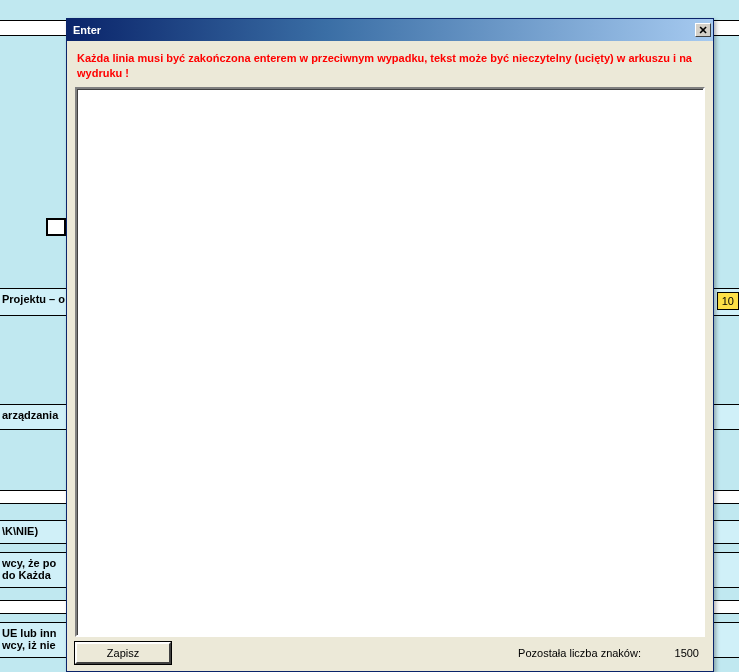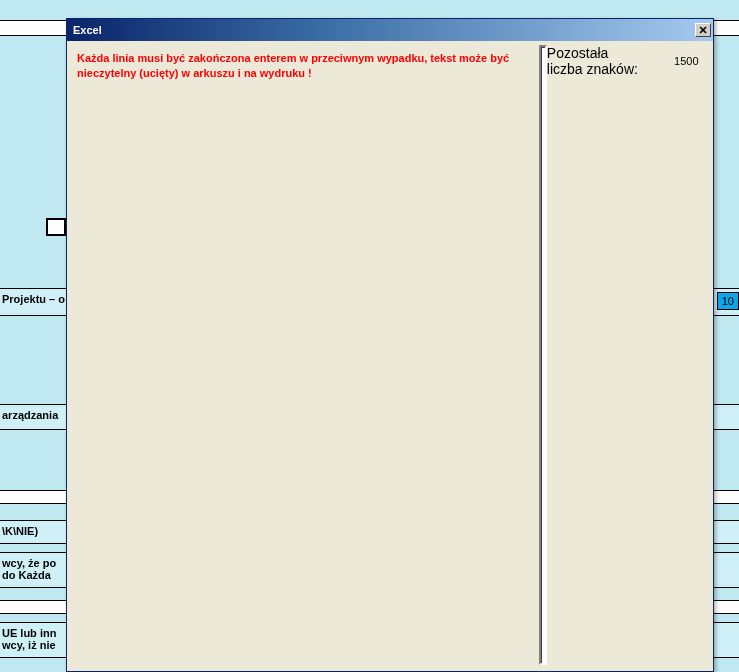--- a/index.html
+++ b/index.html
@@ -2,21 +2,21 @@
 <html><head>
 <meta charset="utf-8">
 <style>
 * { box-sizing: border-box; margin: 0; padding: 0; }
 html, body { width: 739px; height: 672px; overflow: hidden; font-family: Tahoma, Arial, sans-serif; font-size: 11px; }
 body { background: #c0e8f0; position: relative; }
 
 
 .bg-sheet { position: absolute; left: 0; top: 0; width: 739px; height: 672px; background: #c0e8f0; }
 .bg-row { position: absolute; left: 0; width: 739px; background: #d0f0f8; border-top: 1px solid #000; border-bottom: 1px solid #000; padding: 4px 2px; font-size: 11px; font-weight: bold; color: #000; }
-.bg-cell-right { position: absolute; right: 0; background: #0ea5e9; border: 1px solid #000; padding: 2px 4px; font-size: 11px; }
+.bg-cell-right { position: absolute; right: 0; background: #fde047; border: 1px solid #000; padding: 2px 4px; font-size: 11px; }
 .bg-input { position: absolute; background: #fff; border: 2px solid #000; }
 
 
 .dialog {
   position: absolute;
   left: 66px; top: 18px;
   width: 648px; height: 654px;
   background: #ece9d8;
   border: 1px solid #0a246a;
   box-shadow: 2px 2px 4px rgba(0,0,0,0.3);
@@ -33,21 +33,21 @@
   width: 16px; height: 14px;
   background: #d4d0c8;
   border: 1px solid #fff;
   border-right-color: #404040; border-bottom-color: #404040;
   display: flex; align-items: center; justify-content: center;
   font-family: Arial; font-size: 11px; font-weight: bold;
   cursor: default;
   line-height: 1;
 }
 .dialog-body {
-  flex: 1; display: flex; flex-direction: row;
+  flex: 1; display: flex; flex-direction: column;
   padding: 4px 8px 6px 8px;
 }
 .instructions {
   color: #ff0000; font-weight: bold; font-size: 11px;
   line-height: 1.35;
   padding: 6px 2px 6px 2px;
 }
 .text-area {
   flex: 1;
   background: #fff;
@@ -70,22 +70,22 @@
   width: 96px; height: 22px;
   background: #ece9d8;
   border: 2px solid;
   border-color: #fff #404040 #404040 #fff;
   box-shadow: 0 0 0 1px #000;
   font-size: 11px;
   cursor: default;
   font-family: Tahoma, Arial, sans-serif;
 }
 .footer-spacer { flex: 1; }
-.char-label { font-size: 14px; margin-right: 28px; }
-.char-count { font-size: 11px; width: 40px; text-align: center; margin-right: 6px; }
+.char-label { font-size: 11px; margin-right: 18px; }
+.char-count { font-size: 11px; width: 40px; text-align: right; margin-right: 6px; }
 </style>
 </head>
 <body>
 
 <div class="bg-sheet">
   <div class="bg-row" style="top:20px; height:16px; background:#fff;"></div>
   <div class="bg-input" style="left:46px; top:218px; width:20px; height:18px;"></div>
 
   <div class="bg-row" style="top:288px; height:28px;">
     <span>Projektu – o</span>
@@ -108,29 +108,30 @@
 
   <div class="bg-row" style="top:600px; height:14px; background:#fff;"></div>
   <div class="bg-row" style="top:622px; height:36px;">
     <span>UE lub inn</span><br>
     <span>wcy, iż nie</span>
   </div>
 </div>
 
 <div class="dialog">
   <div class="titlebar">
-    <span class="titlebar-text">Excel</span>
+    <span class="titlebar-text">Enter</span>
     <div class="titlebar-close">
       <span>✕</span>
     </div>
   </div>
   <div class="dialog-body">
     <div class="instructions">
       <div>Każda linia musi być zakończona enterem w przeciwnym wypadku, tekst może być nieczytelny (ucięty) w arkuszu i na wydruku !</div>
     </div>
     <textarea class="text-area" value="" style=""></textarea>
     <div class="footer">
+      <button class="save-btn">Zapisz</button>
       <div class="footer-spacer"></div>
       <span class="char-label">Pozostała liczba znaków:</span>
       <span class="char-count">1500</span>
     </div>
   </div>
 </div>
 
 </body></html>

